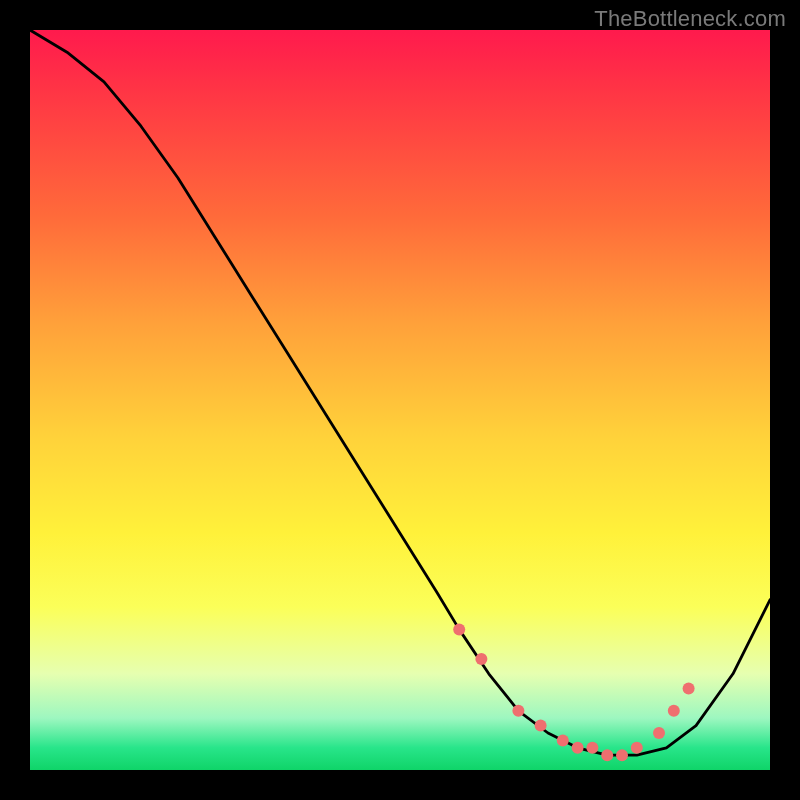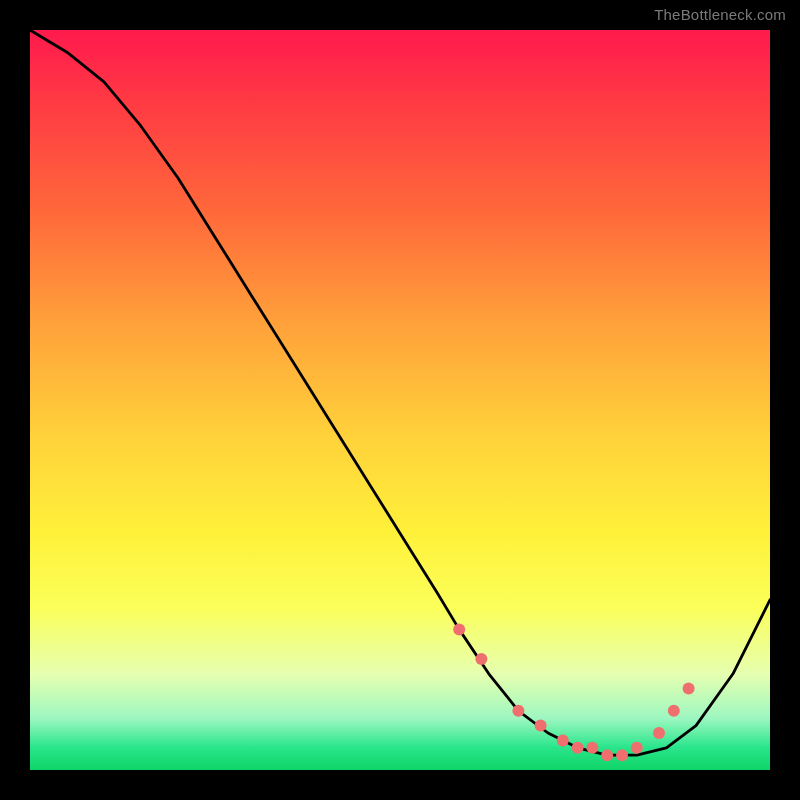--- a/index.html
+++ b/index.html
@@ -15,21 +15,21 @@
     position: relative;
     width: 800px;
     height: 800px;
     background: #000;
   }
   .watermark {
     position: absolute;
     top: 6px;
     right: 14px;
     color: #7a7a7a;
-    font-size: 15px;
+    font-size: 22px;
     font-weight: 500;
     letter-spacing: 0.2px;
     z-index: 50;
   }
   .plot-area {
     position: absolute;
     left: 30px;
     top: 30px;
     width: 740px;
     height: 740px;

